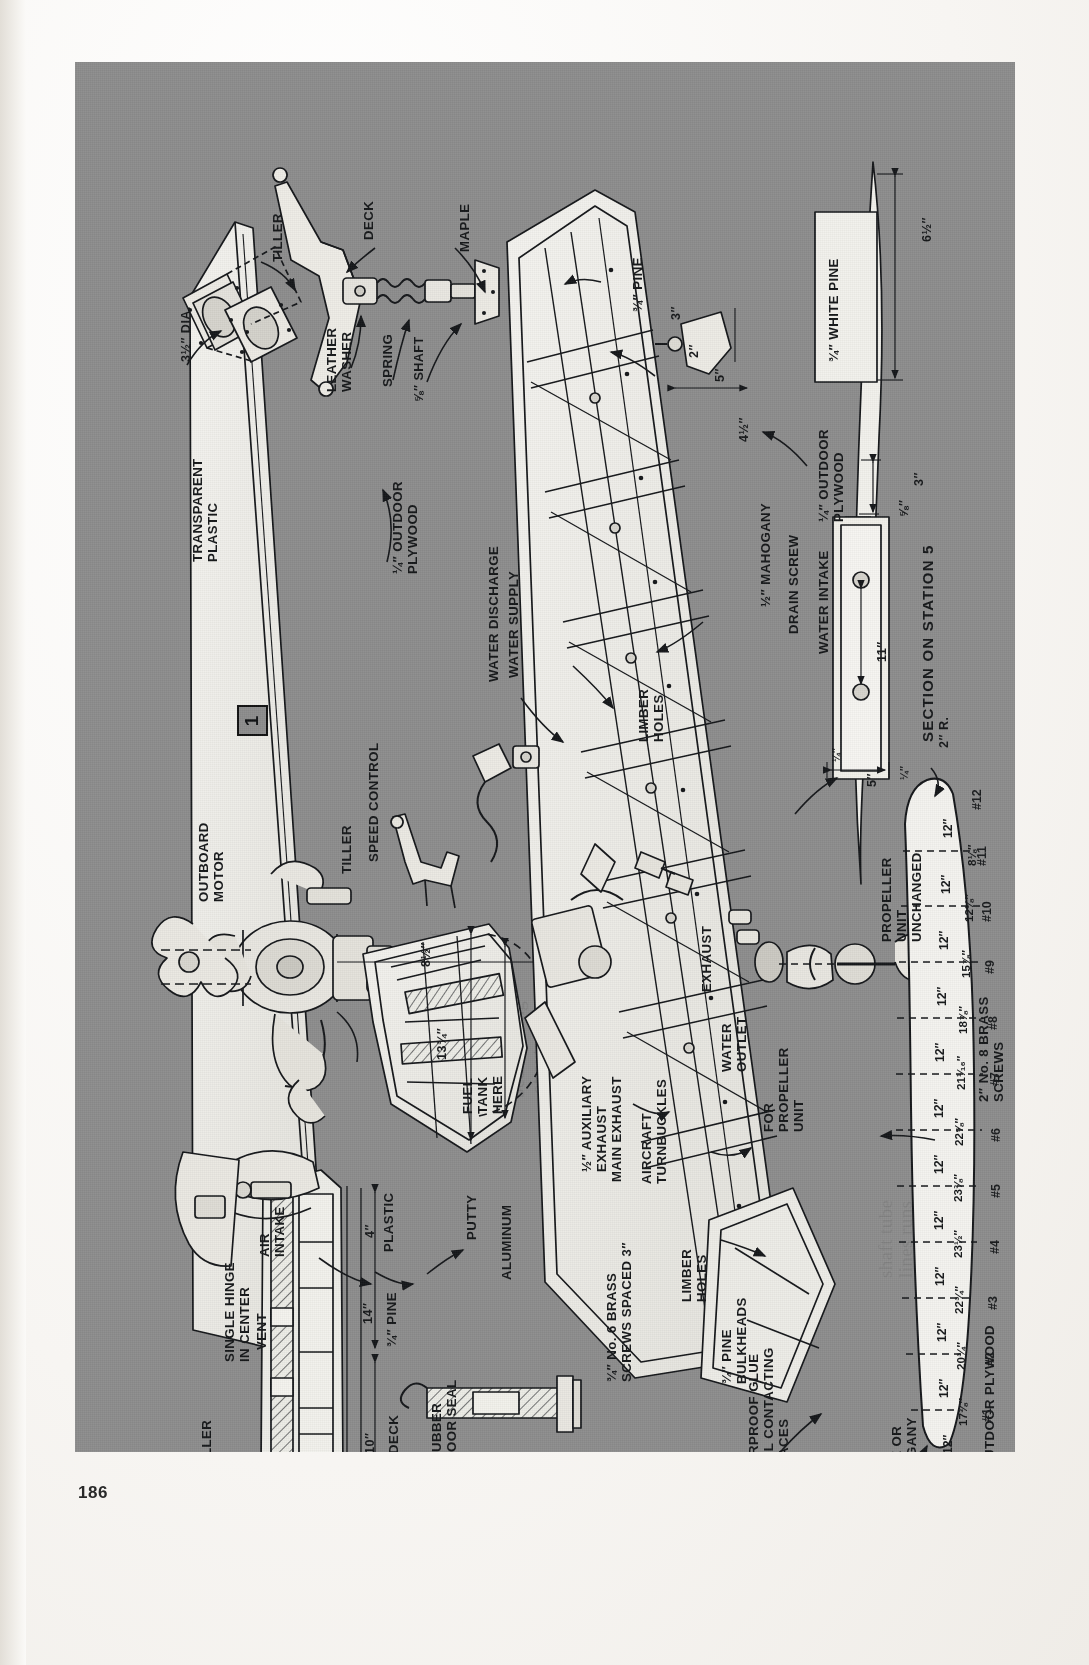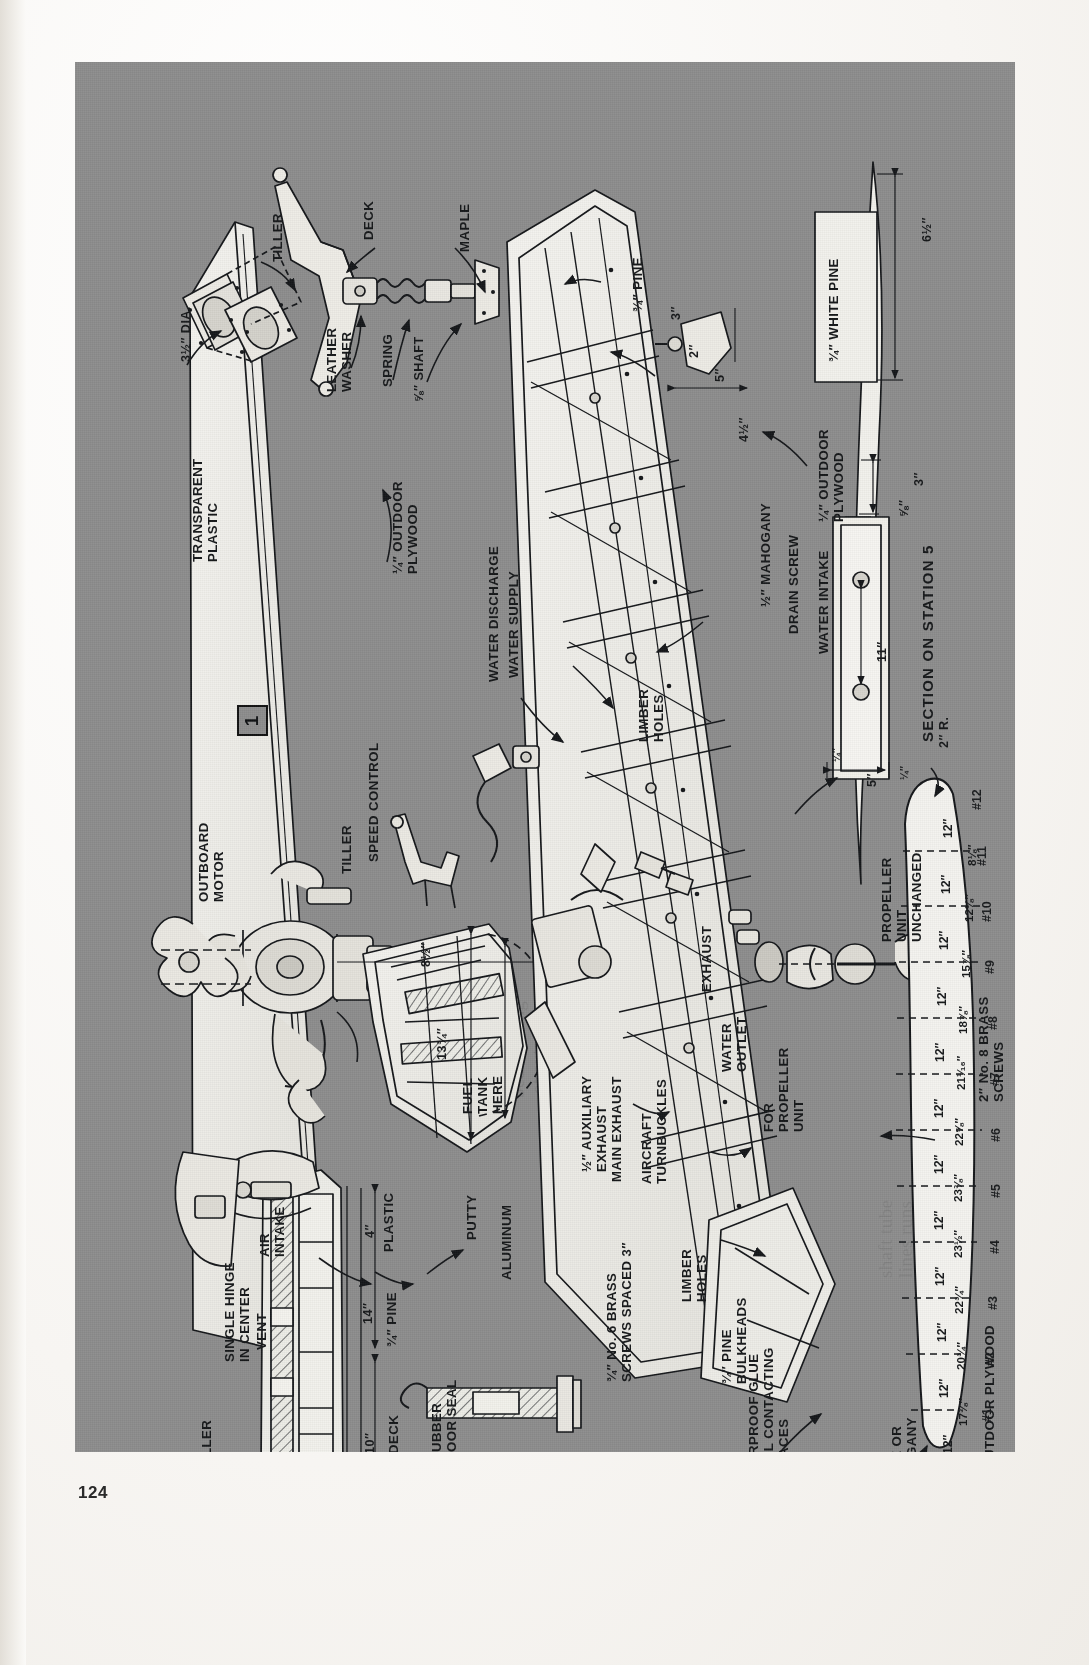--- a/index.html
+++ b/index.html
@@ -516,14 +516,14 @@
     <div class="sthalf" style="left:876px;top:1140px">23⅜″</div>
     <div class="sthalf" style="left:877px;top:1084px">22⅝″</div>
     <div class="sthalf" style="left:879px;top:1028px">21¹⁄₁₆″</div>
     <div class="sthalf" style="left:881px;top:972px">18⅞″</div>
     <div class="sthalf" style="left:884px;top:916px">15⅞″</div>
     <div class="sthalf" style="left:887px;top:860px">12⅜″</div>
     <div class="sthalf" style="left:890px;top:804px">8⅛″</div>
 
   </div>
 
-  <div id="folio">124</div>
+  <div id="folio">186</div>
 </div>
 
 </body></html>

